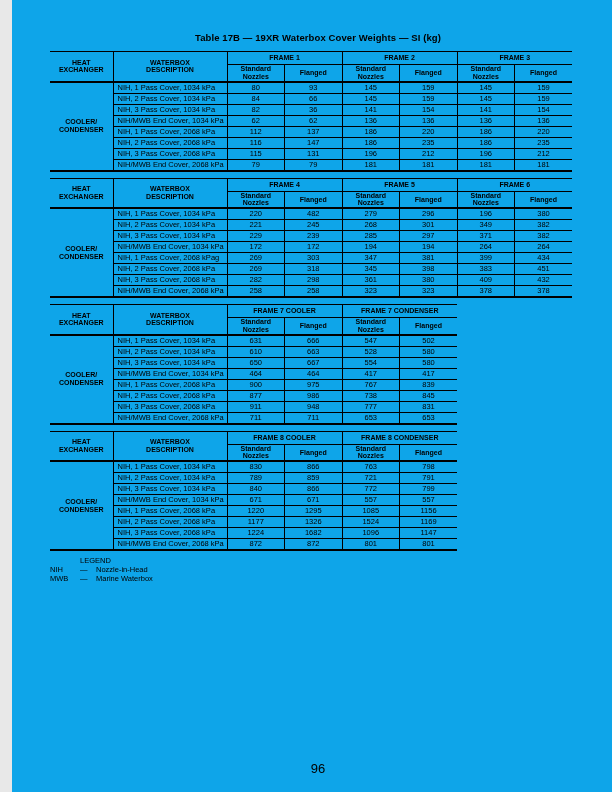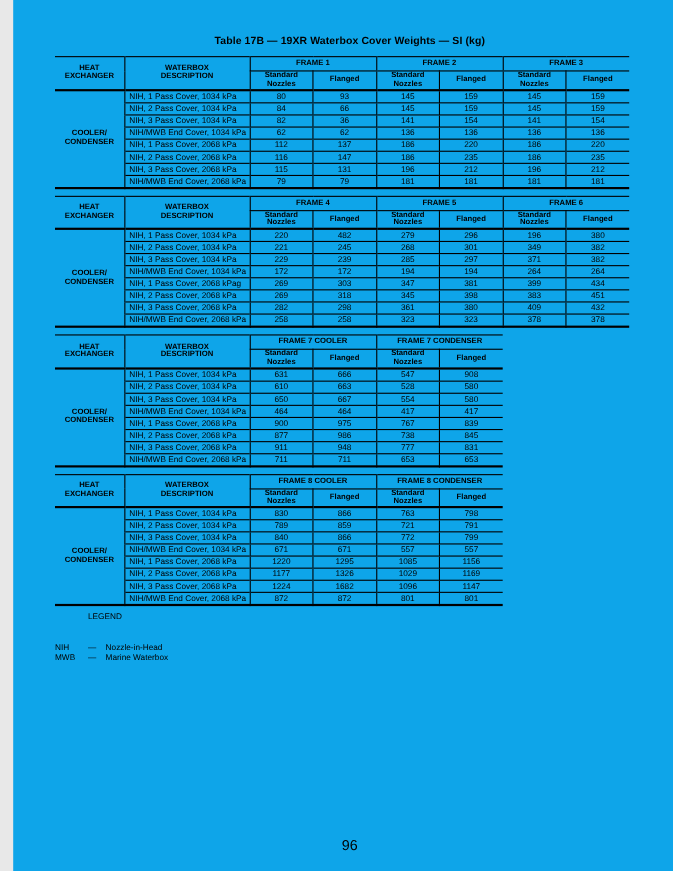--- a/index.html
+++ b/index.html
@@ -30,21 +30,21 @@
   tbody tr:first-child td { border-top:none; }
   td.desc-cell { text-align:left; padding-left:4px; }
   td.hx-cell { font-weight:bold; font-size:7px; line-height:8px; text-align:center;
                white-space:pre-line; vertical-align:middle; }
 
   .col-hx { width:63px; }
   .col-desc { width:114px; }
   .col-val { width:57.5px; }
 
   .legend { position:absolute; left:38px; top:556px; font-size:7.5px; }
-  .legend-title { margin-left:30px; margin-bottom:19px; }
+  .legend-title { margin-left:30px; margin-bottom:0; }
   .legend-item { display:flex; line-height:9px; }
   .legend-term { font-weight:normal; width:30px; }
   .legend-dash { width:16px; }
   .note { position:absolute; left:30px; top:588px; font-size:7.5px; }
   .page-number { position:absolute; left:0; top:761px; width:612px; text-align:center; font-size:13px; }
 </style>
 </head>
 <body>
 
 <div class="page">
@@ -298,21 +298,21 @@
           </tr>
         </thead>
         <tbody>
           <tr>
             <td class="hx-cell no-left" rowspan="8">COOLER/
 CONDENSER</td>
             <td class="desc-cell">NIH, 1 Pass Cover, 1034 kPa</td>
             <td>631</td>
             <td>666</td>
             <td>547</td>
-            <td>908</td>
+            <td>502</td>
           </tr>
           <tr>
             <td class="desc-cell">NIH, 2 Pass Cover, 1034 kPa</td>
             <td>610</td>
             <td>663</td>
             <td>528</td>
             <td>580</td>
           </tr>
           <tr>
             <td class="desc-cell">NIH, 3 Pass Cover, 1034 kPa</td>
@@ -420,21 +420,21 @@
             <td class="desc-cell">NIH, 1 Pass Cover, 2068 kPa</td>
             <td>1220</td>
             <td>1295</td>
             <td>1085</td>
             <td>1156</td>
           </tr>
           <tr>
             <td class="desc-cell">NIH, 2 Pass Cover, 2068 kPa</td>
             <td>1177</td>
             <td>1326</td>
-            <td>1029</td>
+            <td>1524</td>
             <td>1169</td>
           </tr>
           <tr>
             <td class="desc-cell">NIH, 3 Pass Cover, 2068 kPa</td>
             <td>1224</td>
             <td>1682</td>
             <td>1096</td>
             <td>1147</td>
           </tr>
           <tr>

